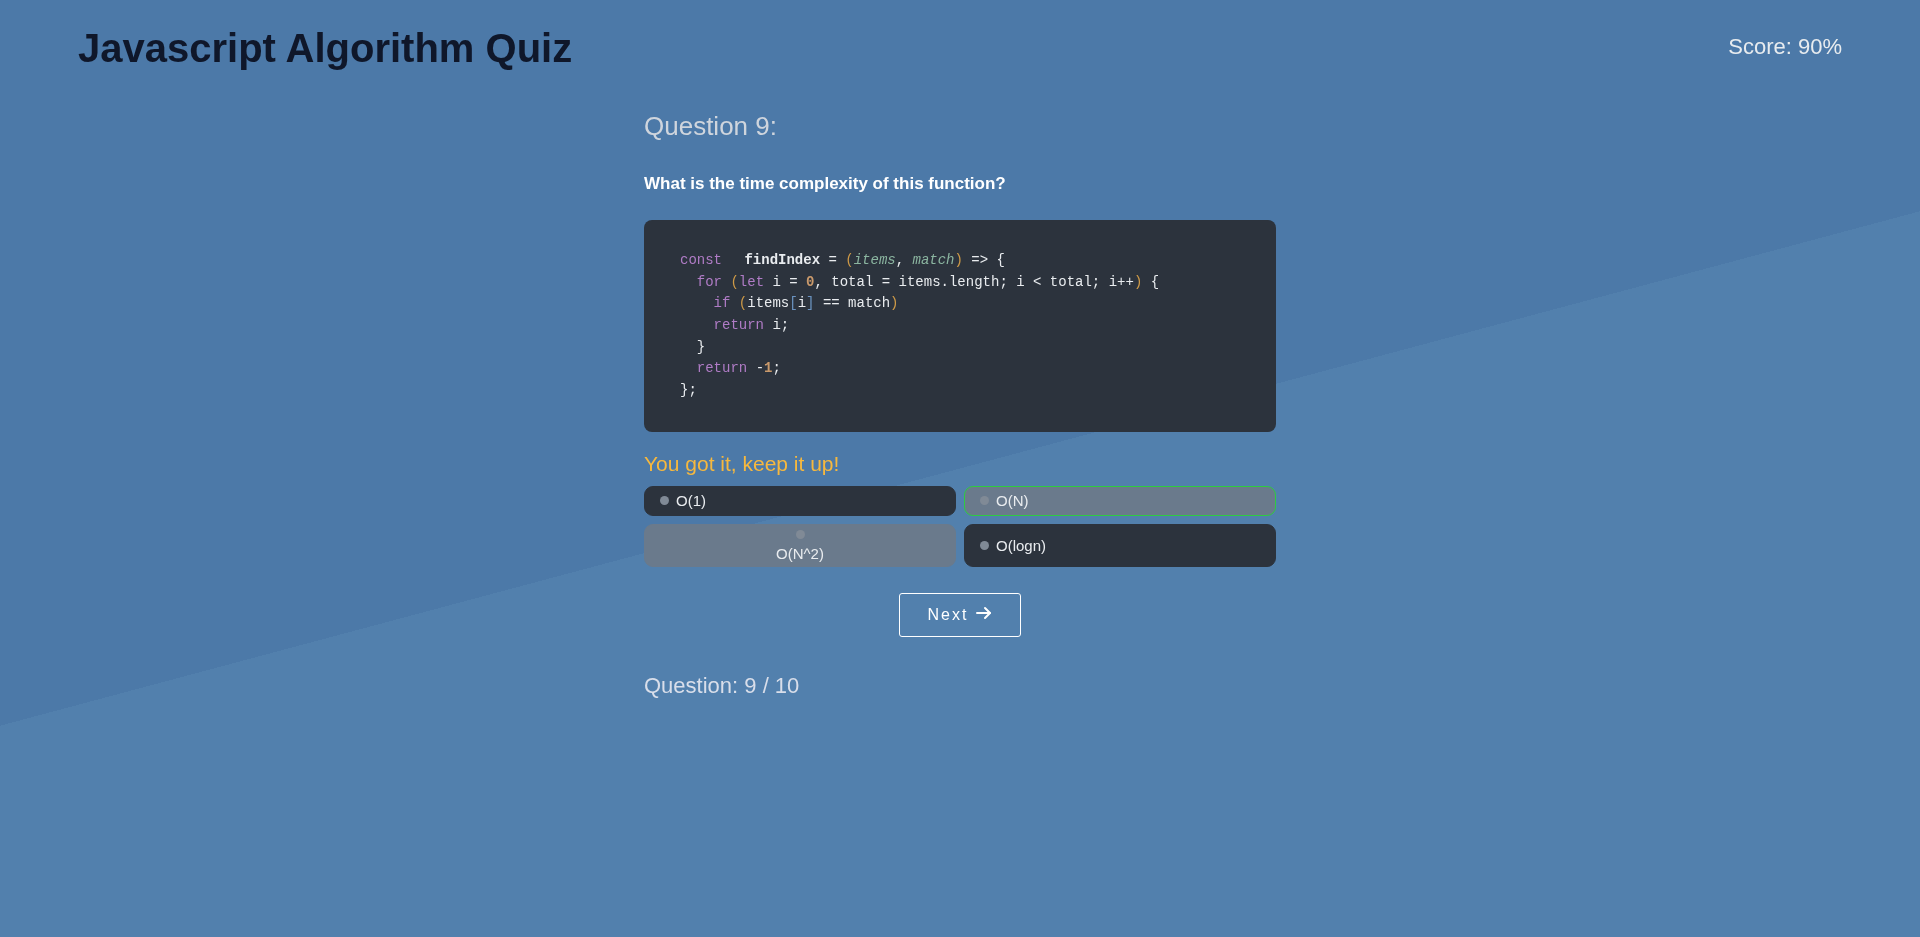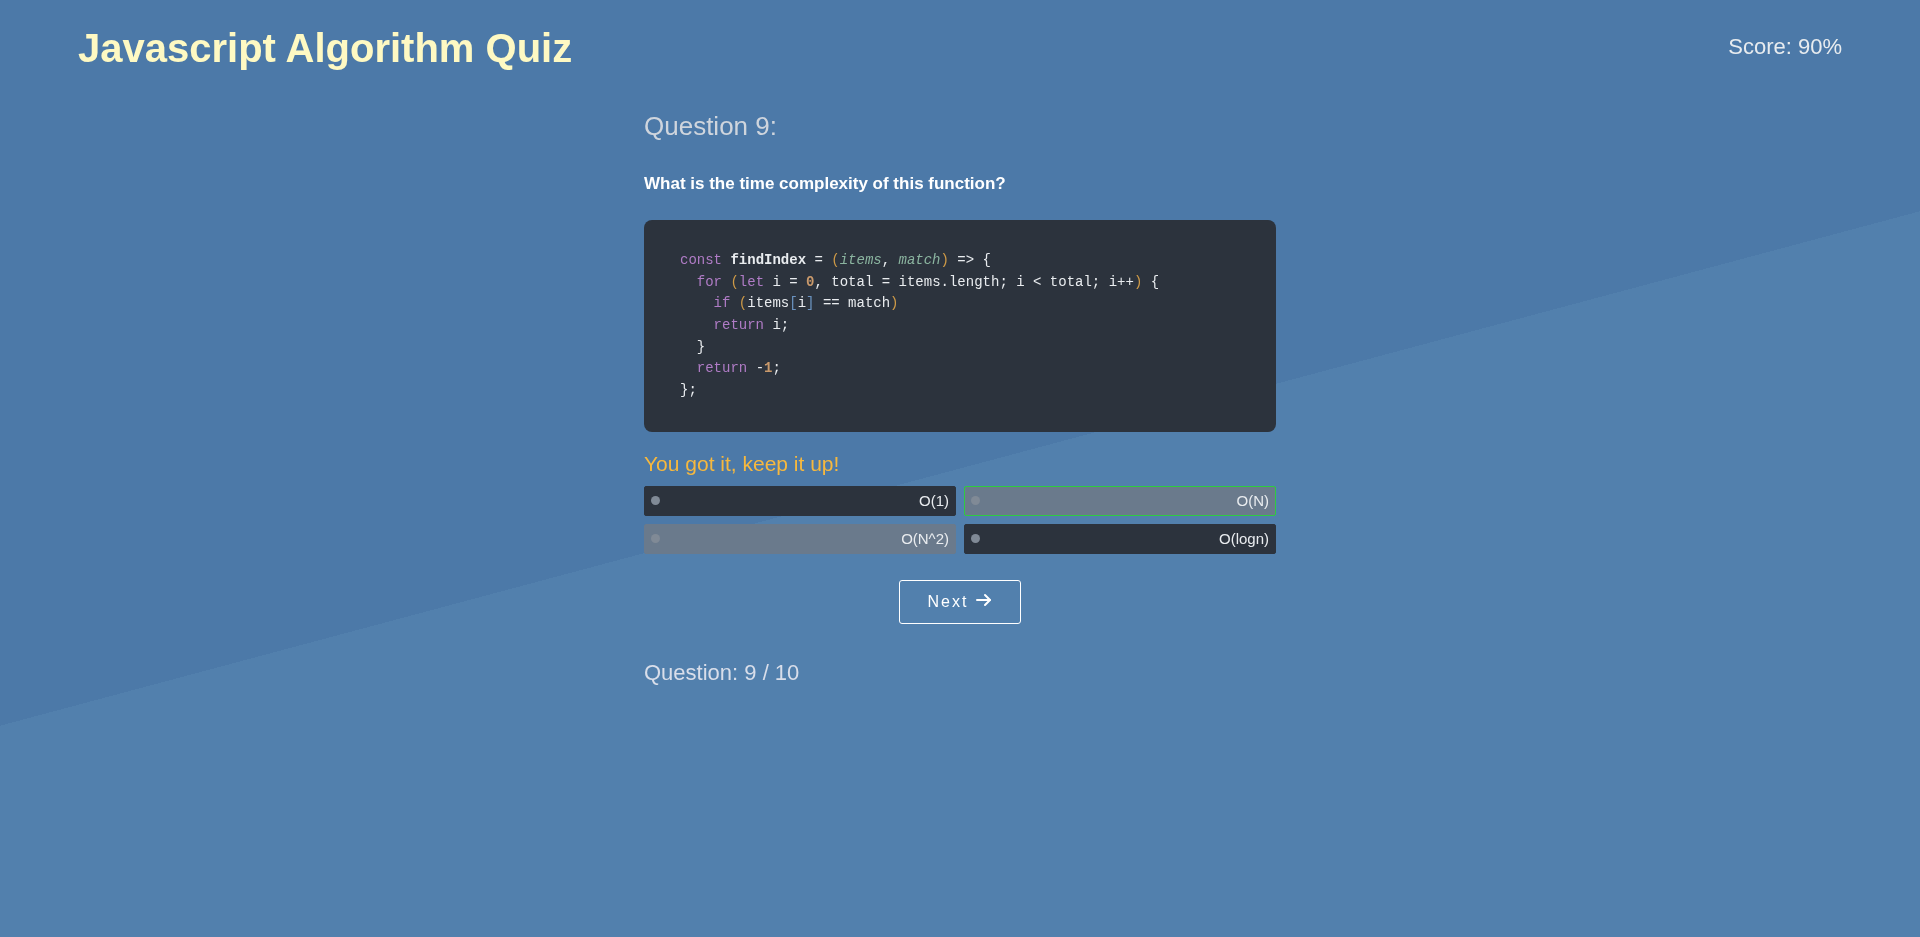--- a/index.html
+++ b/index.html
@@ -21,21 +21,21 @@
   .page { position: relative; z-index: 1; }
   .header {
     display: flex;
     justify-content: space-between;
     align-items: flex-start;
     padding: 26px 78px 0 78px;
   }
   .header h1 {
     font-size: 40px;
     font-weight: 600;
-    color: #fef9c3;
+    color: #0f172a;
   }
   .score {
     font-size: 22px;
     color: #e8ecef;
     font-weight: 400;
     margin-top: 8px;
   }
   .container {
     max-width: 632px;
     margin: 40px auto 0 auto;
@@ -58,21 +58,21 @@
     border-radius: 8px;
     padding: 30px 36px 30px 36px;
     font-family: 'SFMono-Regular', Consolas, 'Liberation Mono', Menlo, monospace;
     font-size: 14px;
     line-height: 1.55;
     white-space: pre;
     overflow-x: auto;
     color: #e9ecef;
   }
   .code-block .kw { color: #b07cc6; font-family: Liberation Mono, monospace; }
-  .code-block .fn { color: #e9ecef; font-weight: 600; }
+  .code-block .fn { color: #e9ecef; font-weight: 600; margin-left: 14px; }
   .code-block .op { color: #e9ecef; }
   .code-block .pn { color: #e9ecef; }
   .code-block .paren { color: #ce9a47; }
   .code-block .param { color: #8bb5a0; font-style: italic; }
   .code-block .num { color: #c9996b; font-weight: 600; }
   .code-block .ident { color: #e9ecef; }
   .code-block .bracket { color: #6b93c1; }
 
   .feedback {
     margin-top: 20px;
@@ -86,31 +86,31 @@
     grid-template-columns: 1fr 1fr;
     gap: 8px;
     margin-top: 4px;
   }
   .option {
     display: flex;
     align-items: center;
     gap: 7px;
     background: #2c333d;
     border: 1.5px solid #2c333d;
-    border-radius: 2px;
-    padding: 5px 6px;
+    border-radius: 9px;
+    padding: 5px 15px;
     color: #e9ecef;
     font-size: 15px;
     cursor: pointer;
     min-height: 30px;
-    justify-content: space-between;
   }
   .option.hover {
     background: #6a7a8c;
     border-color: #6a7a8c;
+    flex-direction: column;
   }
   .option.correct {
     background: #6a7a8c;
     border: 1.5px solid #2ecc40;
   }
   .radio-dot {
     width: 9px;
     height: 9px;
     border-radius: 50%;
     background: #808a96;

